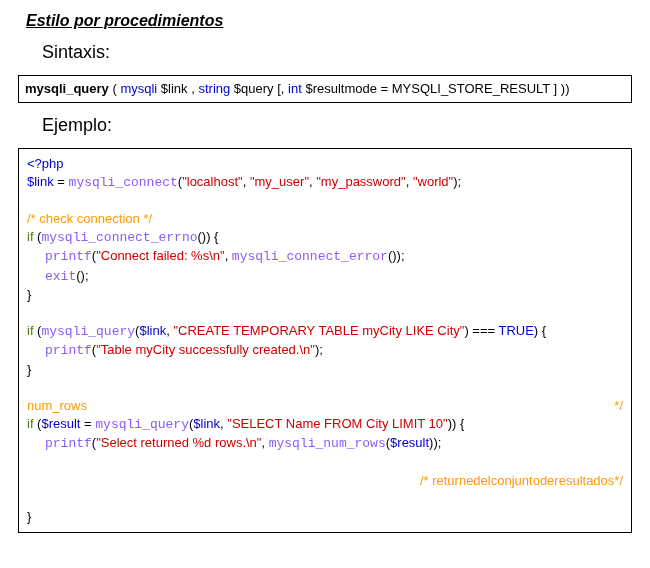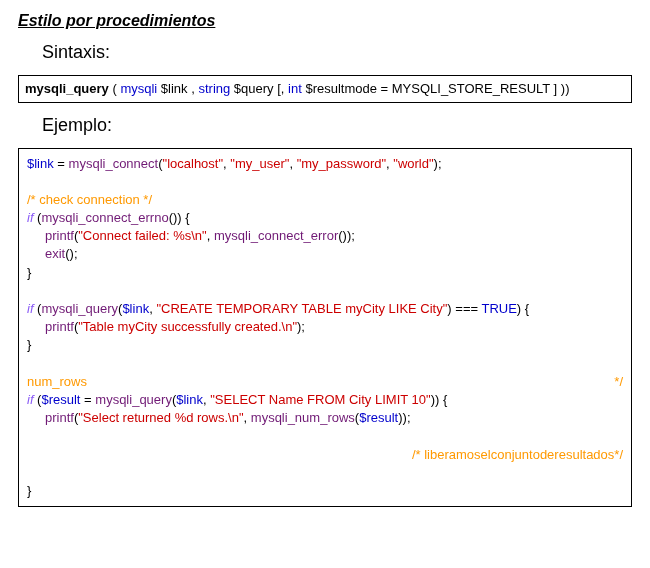--- a/index.html
+++ b/index.html
@@ -8,21 +8,21 @@
   color: #000;
   margin: 12px 18px;
   background: #fff;
   width: 614px;
 }
 h1 {
   font-size: 16px;
   font-weight: bold;
   font-style: italic;
   text-decoration: underline;
-  margin: 0 0 10px 0;
+  margin: 0 0 10px 8px;
 }
 .subheading {
   margin: 12px 0 12px 24px;
   font-size: 18px;
 }
 .sig-box, .code-box {
   border: 1px solid #000;
   padding: 4px 6px;
   font-family: Arial, Helvetica, sans-serif;
   font-size: 13px;
@@ -31,22 +31,22 @@
 .sig-box { margin-bottom: 4px; }
 .code-box {
   margin-top: 8px;
   padding: 6px 8px;
   line-height: 1.4;
 }
 .b { font-weight: bold; }
 .blue { color: #0000cc; }
 .red { color: #cc0000; }
 .orange { color: #ff9900; }
-.green { color: #8b5cf6; font-style: italic; }
-.teal { color: #701a75; }
+.green { color: #4d7c0f; }
+.teal { color: #8b5cf6; font-family: Liberation Mono, monospace; }
 .idt { display: inline-block; width: 18px; }
 .jrow {
   display: flex;
   justify-content: space-between;
 }
 .jrow span:first-child { flex: 1; }
 .jrow .gap { display: inline-block; }
 .sp-line { word-spacing: 18px; }
 .sp-line2 { word-spacing: 6px; }
 </style>
@@ -57,20 +57,21 @@
 
 <div class="subheading">Sintaxis:</div>
 
 <div class="sig-box">
   <span class="b">mysqli_query</span><span> ( </span><span class="blue">mysqli</span><span> $link</span><span> , </span><span class="blue">string</span><span> $query</span><span> [, </span><span class="blue">int</span><span> $resultmode</span><span> = MYSQLI_STORE_RESULT ] ))</span>
 </div>
 
 <div class="subheading">Ejemplo:</div>
 
 <div class="code-box">
+  <div><span class="blue">&lt;?php</span></div>
   <div><span class="blue">$link</span><span> = </span><span class="teal">mysqli_connect</span><span>(</span><span class="red">"localhost"</span><span>, </span><span class="red">"my_user"</span><span>, </span><span class="red">"my_password"</span><span>, </span><span class="red">"world"</span><span>);</span></div>
 
   <div>&nbsp;</div>
 
   <div class="orange">/* check connection */</div>
   <div><span class="green">if</span><span> (</span><span class="teal">mysqli_connect_errno</span><span>()) {</span></div>
   <div><span class="idt"></span><span class="teal">printf</span><span>(</span><span class="red">"Connect failed: %s\n"</span><span>, </span><span class="teal">mysqli_connect_error</span><span>());</span></div>
   <div><span class="idt"></span><span class="teal">exit</span><span>();</span></div>
   <div>}</div>
 
@@ -86,21 +87,21 @@
     <span>num_rows</span>
     <span>*/</span>
   </div>
   <div><span class="green">if</span><span> (</span><span class="blue">$result</span><span> = </span><span class="teal">mysqli_query</span><span>(</span><span class="blue">$link</span><span>, </span><span class="red">"SELECT Name FROM City LIMIT 10"</span><span>)) {</span></div>
   <div><span class="idt"></span><span class="teal">printf</span><span>(</span><span class="red">"Select returned %d rows.\n"</span><span>, </span><span class="teal">mysqli_num_rows</span><span>(</span><span class="blue">$result</span><span>));</span></div>
 
   <div>&nbsp;</div>
 
   <div class="orange jrow">
     <span class="idt"></span>
-    <span>/* liberamos</span>
+    <span>/* returned</span>
     <span class="gap"></span>
     <span>el</span>
     <span class="gap"></span>
     <span>conjunto</span>
     <span class="gap"></span>
     <span>de</span>
     <span class="gap"></span>
     <span>resultados</span>
     <span class="gap"></span>
     <span>*/</span>

